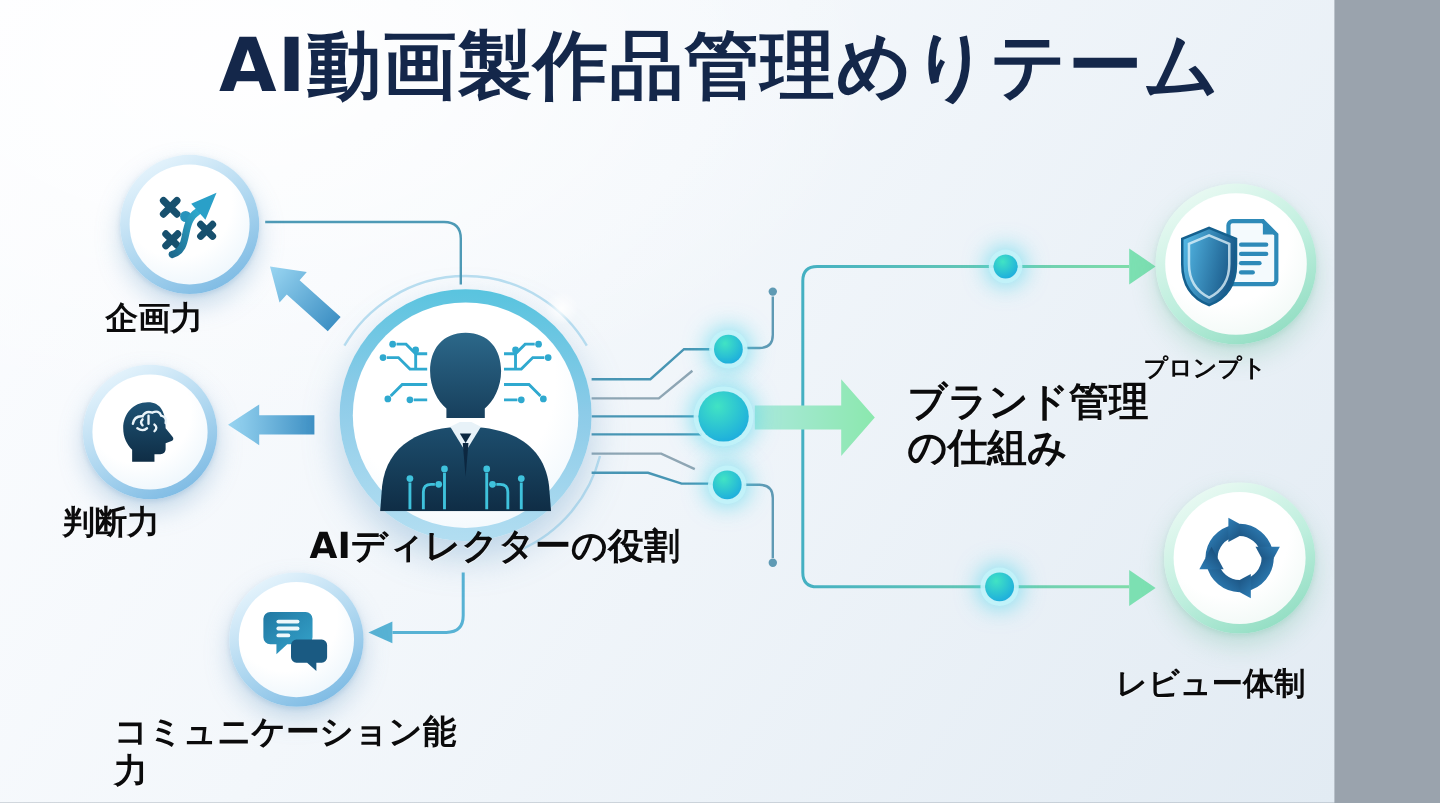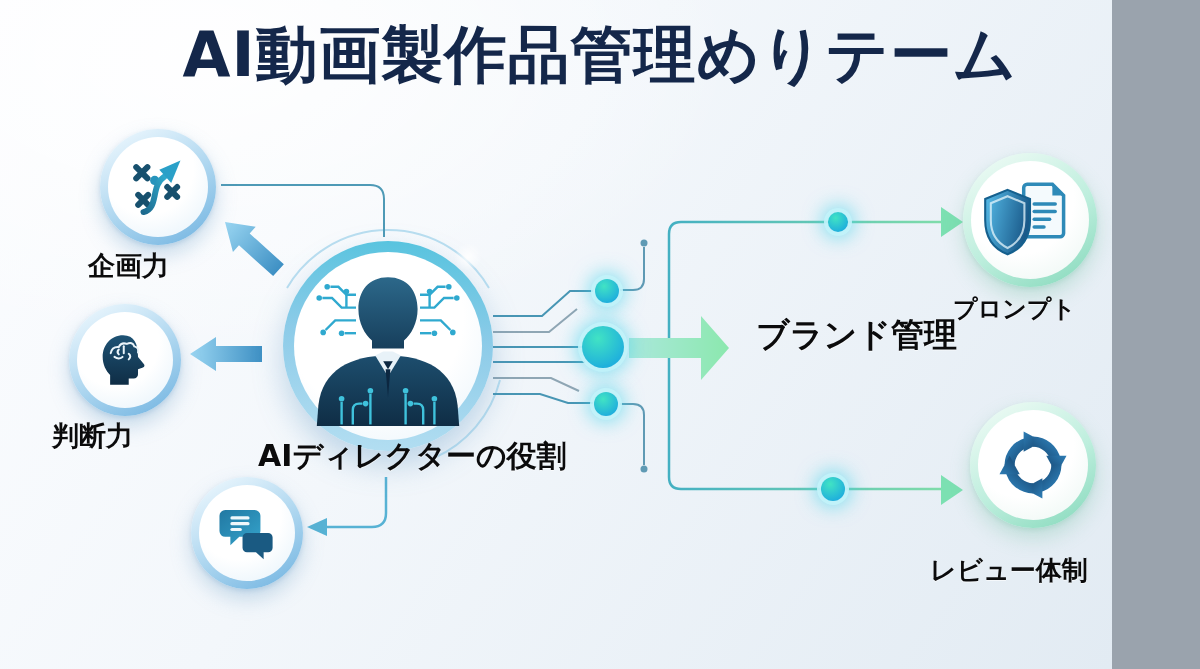--- a/index.html
+++ b/index.html
@@ -180,20 +180,21 @@
         <path d="M16,14 h46 a9,9 0 0 1 9,9 v24 a9,9 0 0 1 -9,9 h-24 l-14,13 v-13 h-8 a9,9 0 0 1 -9,-9 v-24 a9,9 0 0 1 9,-9 z" fill="url(#gChat)"></path>
         <g fill="#eef7fb">
           <rect x="24" y="24" width="30" height="5" rx="2.5"></rect>
           <rect x="24" y="33" width="30" height="5" rx="2.5"></rect>
           <rect x="24" y="42" width="18" height="5" rx="2.5"></rect>
         </g>
         <path d="M50,50 h33 a7,7 0 0 1 7,7 v16 a7,7 0 0 1 -7,7 h-7 v11 l-12,-11 h-14 a7,7 0 0 1 -7,-7 v-16 a7,7 0 0 1 7,-7 z" fill="#1a5a82"></path>
       </svg>
     </div>
   </div>
+  <div class="abs label" style="left:95px;top:593px;width:312px;font-size:28px;">コミュニケーション能力</div>
 
   <div class="abs central-ring" style="left:283px;top:241px;width:210px;height:210px;">
     <div class="central-inner">
       <svg width="176" height="160" viewBox="0 0 220 200">
         <defs>
           <linearGradient id="gBmHead" x1="0" y1="0" x2="0" y2="1">
             <stop offset="0" stop-color="#2c688a"></stop>
               <stop offset="1" stop-color="#173f5c"></stop>
             </linearGradient>
           <linearGradient id="gBmSuit" x1="0" y1="0" x2="0" y2="1">
@@ -264,20 +265,21 @@
           </g>
         </g>
       </svg>
     </div>
   </div>
   <div class="spark" style="left:454px;top:243px;width:28px;height:28px;"></div>
   <div class="abs label" style="left:258px;top:438px;width:330px;font-size:30px;">AIディレクターの役割</div>
 
   <div class="abs label" style="left:756px;top:316px;width:252px;font-size:33px;line-height:1.15;">
     <span>ブランド管理</span><br>
+    <span>の仕組み</span>
   </div>
 
   <div class="abs badge badge-green" style="left:963px;top:153px;width:134px;height:134px;">
     <div class="badge-inner">
       <svg width="98" height="80" viewBox="0 0 140 114">
         <defs>
             <linearGradient id="gShield" x1="0" y1="0" x2="1" y2="0.3">
           <stop offset="0" stop-color="#57bdea"></stop>
               <stop offset="1" stop-color="#1a5a8a"></stop>
             </linearGradient>
@@ -288,21 +290,21 @@
           <path d="M76,34 h30"></path>
             <path d="M76,45 h30"></path>
             <path d="M76,56 h22"></path>
             <path d="M76,67 h14"></path>
         </g>
         <path d="M38,14 L70,27 V57 C70,84 56,99 38,106 C20,99 6,84 6,57 V27 Z" fill="url(#gShield)" stroke="#15608e" stroke-width="3"></path>
         <path d="M38,23 L62,33 V57 C62,78 52,90 38,97 C24,90 14,78 14,57 V33 Z" fill="none" stroke="rgba(230,245,252,0.75)" stroke-width="3"></path>
       </svg>
     </div>
   </div>
-  <div class="abs label" style="left:953px;top:294px;width:180px;font-size:24px;line-height:1.25;">
+  <div class="abs label" style="left:953px;top:294px;width:180px;font-size:20px;line-height:1.25;">
     <span>プロンプト</span><br>
   </div>
 
   <div class="abs badge badge-green" style="left:970px;top:402px;width:126px;height:126px;">
     <div class="badge-inner">
       <svg width="78" height="78" viewBox="0 0 100 100">
         <defs>
             <linearGradient id="gCyc" x1="0" y1="0" x2="1" y2="1">
           <stop offset="0" stop-color="#2e7eb6"></stop>
               <stop offset="1" stop-color="#14416b"></stop>

